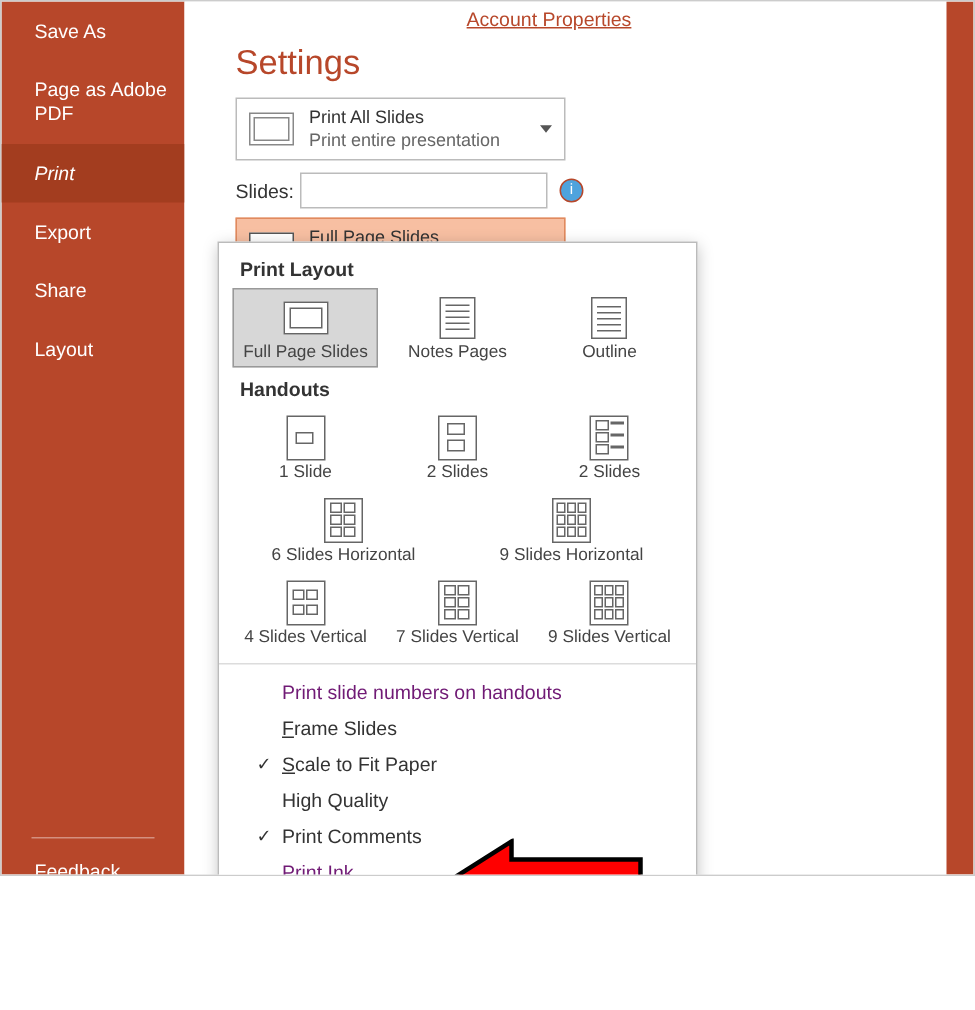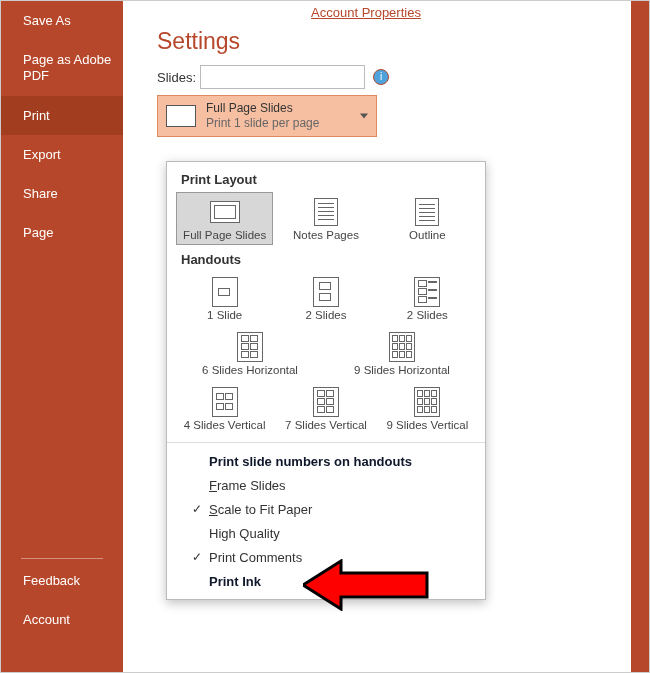--- a/index.html
+++ b/index.html
@@ -1,85 +1,95 @@
 <!DOCTYPE html>
 <html><head>
 <meta charset="utf-8">
 <style>
   html,body{margin:0;padding:0;font-family:"Segoe UI",Arial,sans-serif;font-size:13px;color:#333;background:#fff;}
-  .app{width:650px;height:673px;position:relative;overflow:hidden;border:1px solid #ccc;box-sizing:border-box;}
+  .app{width:650px;height:584px;position:relative;overflow:hidden;border:1px solid #ccc;box-sizing:border-box;}
   .sidebar{position:absolute;left:0;top:0;width:122px;height:100%;background:#b7472a;}
   .sidebar .item{color:#fff;font-size:13px;padding:12px 10px 12px 22px;cursor:pointer;}
-  .sidebar .item.selected{background:#a33d1f;}
+  .sidebar .item.selected{background:#a33d1f;font-style:italic;}
   .sidebar .divider{border-top:1px solid rgba(255,255,255,.4);margin:6px 20px 2px 20px;}
   .main{position:absolute;left:122px;top:0;right:0;bottom:0;background:#fff;}
   .printer-link{color:#b7472a;text-decoration:underline;font-size:13px;text-align:center;margin:4px 0 8px 0;padding-right:40px;}
   .settings-heading{color:#b7472a;font-size:23px;font-weight:300;margin:4px 0 10px 34px;}
   .ctrl-col{margin-left:34px;width:220px;}
   .dropdown{border:1px solid #bbb;background:#fff;display:flex;align-items:center;height:42px;position:relative;box-sizing:border-box;}
   .dropdown .thumb{width:28px;height:20px;border:1px solid #888;margin:0 10px 0 8px;position:relative;background:#fff;}
   .dropdown .thumb::before{content:"";position:absolute;left:2px;top:2px;right:2px;bottom:2px;border:1px solid #888;}
   .dropdown .labels{display:flex;flex-direction:column;font-size:12px;line-height:15px;}
   .dropdown .labels .sub{color:#666;}
   .dropdown .caret{position:absolute;right:8px;top:50%;transform:translateY(-50%);width:0;height:0;border-left:4px solid transparent;border-right:4px solid transparent;border-top:5px solid #555;}
   .slides-row{display:flex;align-items:center;margin:8px 0 6px 34px;}
   .slides-row label{font-size:13px;color:#333;margin-right:4px;}
   .slides-row input{width:155px;height:22px;border:1px solid #bbb;padding:0 4px;font-size:12px;}
   .slides-row .info{width:14px;height:14px;border:1px solid #b7472a;border-radius:50%;margin-left:8px;color:#fff;background:#4ea3dd;font-size:10px;line-height:14px;text-align:center;}
   .dropdown.active{background:#f7bfa2;border-color:#e08a5f;}
   .dropdown.active .thumb{border-color:#555;background:#fff;}
   .dropdown.active .thumb::before{border:none;}
-  .popup{position:absolute;left:165px;top:160px;width:320px;background:#fff;border:1px solid #bbb;box-shadow:0 3px 10px rgba(0,0,0,.25);padding:8px 10px 6px 10px;box-sizing:border-box;}
+  .popup{position:absolute;left:144px;top:160px;width:320px;background:#fff;border:1px solid #bbb;box-shadow:0 3px 10px rgba(0,0,0,.25);padding:8px 10px 6px 10px;box-sizing:border-box;}
   .popup .section-title{font-weight:600;font-size:13px;margin:2px 0 6px 4px;}
   .grid-row{display:flex;gap:6px;margin-bottom:4px;}
   .opt{flex:1;text-align:center;font-size:11.5px;color:#444;padding:4px 0 3px 0;cursor:pointer;}
   .opt.sel{background:#d7d7d7;border:1px solid #999;margin:-1px;}
   .opt .glyph{height:30px;display:flex;align-items:center;justify-content:center;margin-bottom:2px;}
   .opt .glyph .box{border:1px solid #666;background:#fff;}
   .slidebox{width:28px;height:20px;}
   .slidebox::before{content:"";display:block;margin:3px;border:1px solid #666;height:12px;}
   .linesbox{width:22px;height:26px;position:relative;}
   .linesbox::before,.linesbox::after{content:"";position:absolute;left:3px;right:3px;border-top:1px solid #666;}
   .linesbox::before{top:4px;}
   .linesbox::after{top:8px;}
   .linesbox span{position:absolute;left:3px;right:3px;border-top:1px solid #666;}
   .outlinebox{width:22px;height:26px;position:relative;}
   .outlinebox span{position:absolute;left:3px;right:3px;border-top:1px solid #666;}
   .handout{width:24px;height:28px;border:1px solid #666;position:relative;}
   .handout .c{position:absolute;border:1px solid #666;}
   .sep{border-top:1px solid #dcdcdc;margin:8px -10px 6px -10px;}
   .menu-item{display:flex;align-items:center;height:24px;padding-left:12px;font-size:13px;color:#333;cursor:pointer;}
   .menu-item .check{width:16px;text-align:center;color:#333;margin-right:4px;font-size:12px;}
-  .menu-item.disabled{color:#0f172a;cursor:default;font-weight:bold;}
+  .menu-item.disabled{color:#701a75;cursor:default;}
   .menu-item u{text-decoration:underline;}
   .preview-band{position:absolute;right:0;top:0;width:18px;height:100%;background:#b7472a;}
   .arrow{position:absolute;left:302px;top:558px;}
 </style>
 </head>
 <body>
 
 <div class="app">
 
   <div class="sidebar">
     <div class="item">Save As</div>
     <div class="item" style="line-height:16px">Page as Adobe PDF</div>
     <div class="item selected">Print</div>
     <div class="item">Export</div>
     <div class="item">Share</div>
-    <div class="item">Page</div>
+    <div class="item">Layout</div>
     <div style="height:300px"></div>
     <div class="divider"></div>
     <div class="item">Feedback</div>
     <div class="item">Account</div>
   </div>
 
   <div class="main">
     <div class="printer-link">Account Properties</div>
     <div class="settings-heading">Settings</div>
 
+    <div class="ctrl-col">
+      <div class="dropdown">
+        <div class="thumb"></div>
+        <div class="labels">
+          <span>Print All Slides</span>
+          <span class="sub">Print entire presentation</span>
+        </div>
+        <div class="caret"></div>
+      </div>
+    </div>
 
     <div class="slides-row">
       <label>Slides:</label>
       <input type="text" value="" style="">
       <div class="info">i</div>
     </div>
 
     <div class="ctrl-col">
       <div class="dropdown active">
         <div class="thumb"></div>

